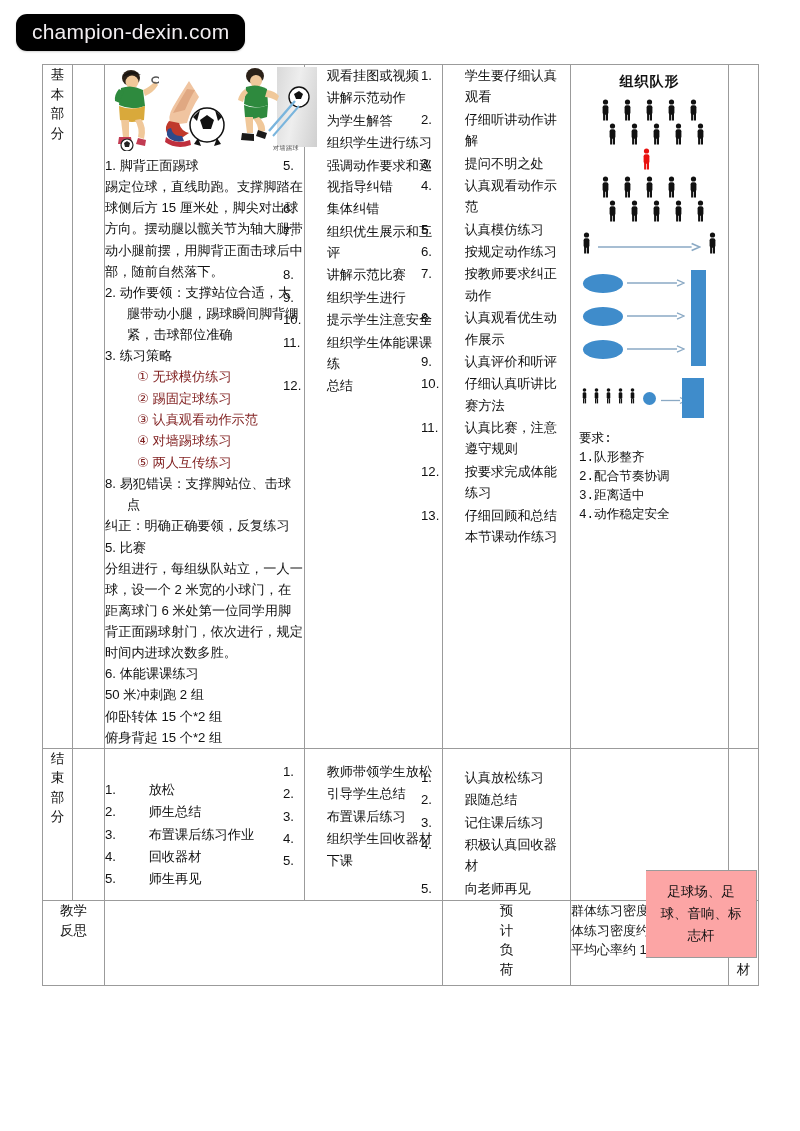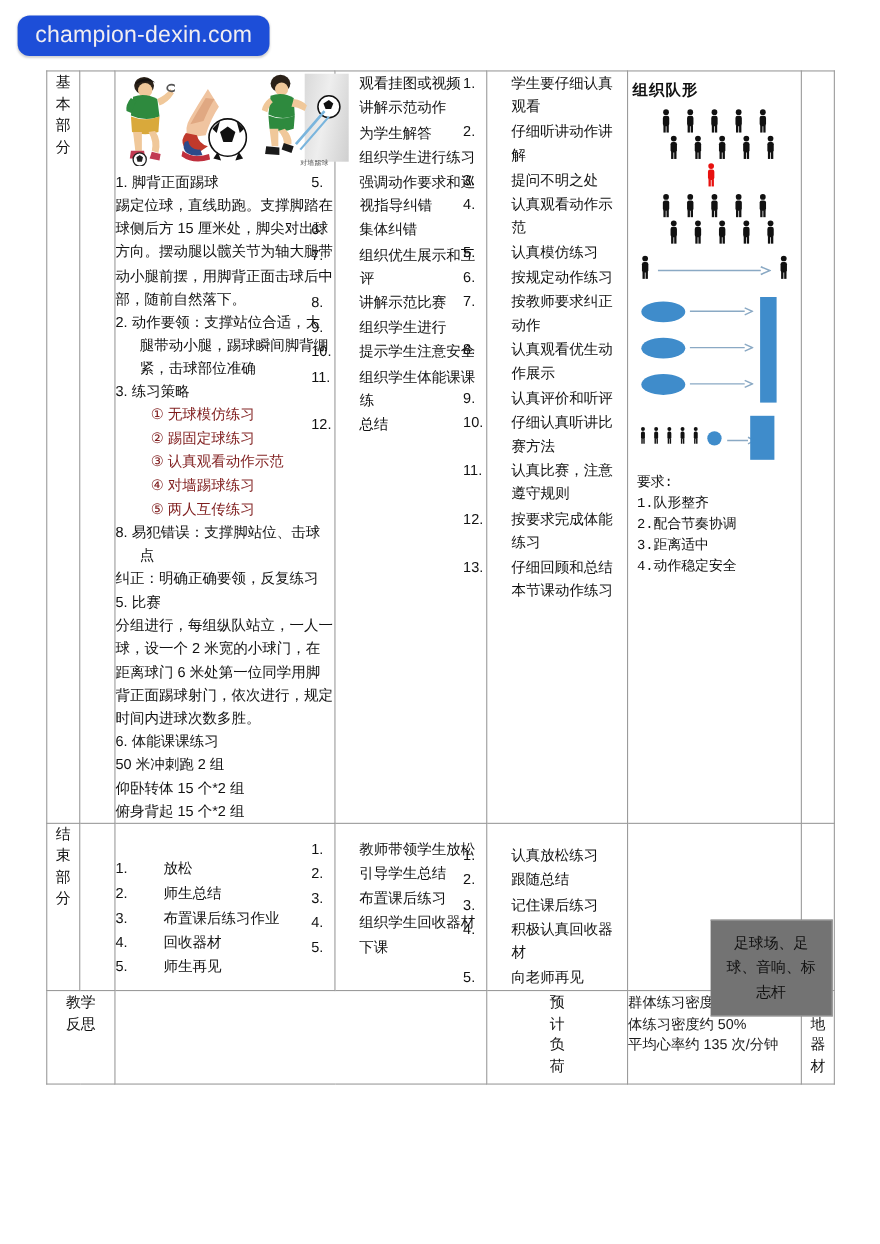--- a/index.html
+++ b/index.html
@@ -8,21 +8,21 @@
     background:#ffffff;
     font-family:"Liberation Sans","DejaVu Sans",sans-serif;
     color:#1a1a1a;
     position:relative;
     overflow:hidden;
   }
 
   
   .wm-badge{
     position:absolute;left:16px;top:14px;
-    background:#1d4ed8;
+    background:#000000;
     color:#f2eef1;
     border-radius:11px;
     padding:7px 16px 9px 16px;
     font-size:21px;
     letter-spacing:.2px;
     line-height:1;
     box-shadow:0 1px 2px rgba(0,0,0,.18);
   }
 
   
@@ -92,21 +92,21 @@
     font-size:6px;color:#4a4a4a;letter-spacing:.5px;
   }
   .wallblock{
     position:absolute;right:0;top:0;width:40px;height:80px;
     background:linear-gradient(100deg,#d9d9d9 0%,#eee 45%,#cfcfcf 100%);
   }
 
   
   .formation{padding:6px 4px 8px 4px;}
   .ftitle{
-    font-size:14px;font-weight:bold;
+    text-align:center;font-size:14px;font-weight:bold;
     color:#111;margin:2px 0 8px 0;letter-spacing:1px;
   }
   .drow{display:flex;justify-content:center;gap:11px;margin-bottom:2px;}
   .drow.indent{padding-left:13px;}
   .teacher-row{display:flex;justify-content:center;margin:3px 0 6px 0;padding-right:6px;}
 
   .pair-row{
     display:flex;align-items:center;justify-content:space-between;
     margin:10px 6px 14px 6px;
   }
@@ -588,15 +588,15 @@
     <td class="vlabel" id="equip-label">
           <span>场</span>
           <span>地</span>
           <span>器</span>
           <span>材</span>
         </td>
   </tr>
 </tbody>
   </table>
 
-<div style="position:absolute;left:646px;top:836px;width:110px;height:86px;border:1px solid #9b9b9b;border-left:none;background:#737373;display:flex;align-items:center;justify-content:flex-end;">
+<div style="position:absolute;left:646px;top:870px;width:110px;height:86px;border:1px solid #9b9b9b;border-left:none;background:#fca5a5;display:flex;align-items:center;justify-content:flex-end;">
   <div class="equip">足球场、足球、音响、标志杆</div>
 </div>
 
 </body></html>

